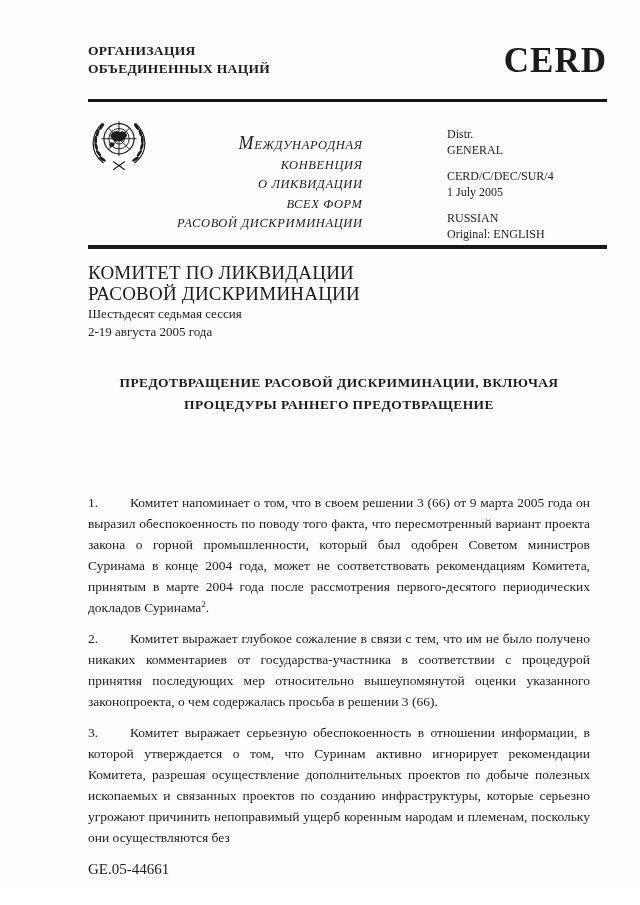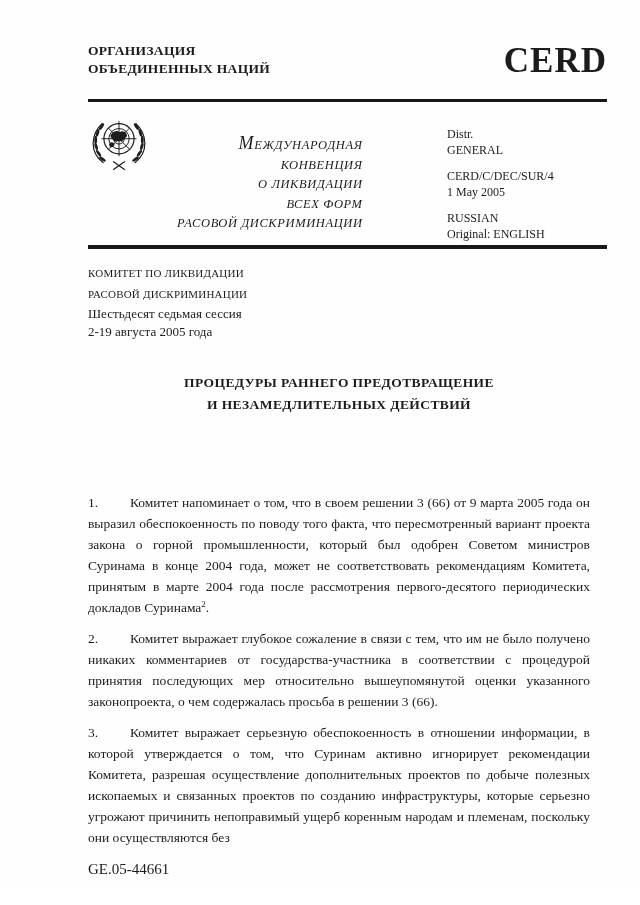--- a/index.html
+++ b/index.html
@@ -33,21 +33,21 @@
   .convention .conv-line{text-transform:uppercase;}
   .convention .conv-line.first::first-letter{font-size:18px;}
   .distr{
     position:absolute;left:447px;top:127px;
     font-size:12px;line-height:15.5px;
   }
   .distr .group{margin-bottom:11px;}
 
   
   .committee{position:absolute;left:88px;top:263px;}
-  .committee .cname{font-size:11px;line-height:20.8px;letter-spacing:.2px;}
+  .committee .cname{font-size:19px;line-height:20.8px;letter-spacing:.2px;}
   .committee .csession{font-size:13px;line-height:18.6px;}
 
   
   .doc-title{
     position:absolute;left:88px;top:372px;width:502px;
     text-align:center;font-weight:bold;font-size:13.5px;line-height:21.5px;letter-spacing:.4px;
   }
   .decision-heading{
     position:absolute;left:88px;top:456px;width:502px;
     text-align:center;font-weight:bold;font-size:13.5px;
@@ -120,40 +120,40 @@
     <div class="conv-line">расовой дискриминации</div>
   </div>
 
   <div class="distr">
     <div class="group">
       <div>Distr.</div>
       <div>GENERAL</div>
     </div>
     <div class="group">
       <div>CERD/C/DEC/SUR/4</div>
-      <div>1 May 2005</div>
+      <div>1 July 2005</div>
     </div>
     <div class="group">
       <div>RUSSIAN</div>
       <div>Original:  ENGLISH</div>
     </div>
   </div>
 
   <div class="rule rule-2"></div>
 
   <div class="committee">
     <div class="cname">КОМИТЕТ ПО ЛИКВИДАЦИИ</div>
     <div class="cname">РАСОВОЙ ДИСКРИМИНАЦИИ</div>
     <div class="csession">Шестьдесят седьмая сессия</div>
     <div class="csession">2-19 августа 2005 года</div>
   </div>
 
   <div class="doc-title">
+    <div>ПРЕДОТВРАЩЕНИЕ РАСОВОЙ ДИСКРИМИНАЦИИ, ВКЛЮЧАЯ</div>
     <div>ПРОЦЕДУРЫ РАННЕГО ПРЕДОТВРАЩЕНИЕ</div>
-    <div>И НЕЗАМЕДЛИТЕЛЬНЫХ ДЕЙСТВИЙ</div>
   </div>
 
 
   <div class="body-text">
     <p><span class="pnum">1.</span><span>Комитет напоминает о том, что в своем решении 3 (66) от 9 марта 2005 года он выразил обеспокоенность по поводу того факта, что пересмотренный вариант проекта закона о горной промышленности, который был одобрен Советом министров Суринама в конце 2004 года, может не соответствовать рекомендациям Комитета, принятым в марте 2004 года после рассмотрения первого-десятого периодических докладов Суринама</span><sup>2</sup><span>.</span></p>
     <p><span class="pnum">2.</span><span>Комитет выражает глубокое сожаление в связи с тем, что им не было получено никаких комментариев от государства-участника в соответствии с процедурой принятия последующих мер относительно вышеупомянутой оценки указанного законопроекта, о чем содержалась просьба в решении 3 (66).</span></p>
     <p><span class="pnum">3.</span><span>Комитет выражает серьезную обеспокоенность в отношении информации, в которой утверждается о том, что Суринам активно игнорирует рекомендации Комитета, разрешая осуществление дополнительных проектов по добыче полезных ископаемых и связанных проектов по созданию инфраструктуры, которые серьезно угрожают причинить непоправимый ущерб коренным народам и племенам, поскольку они осуществляются без</span></p>
   </div>
 
   <div class="footer">GE.05-44661</div>

